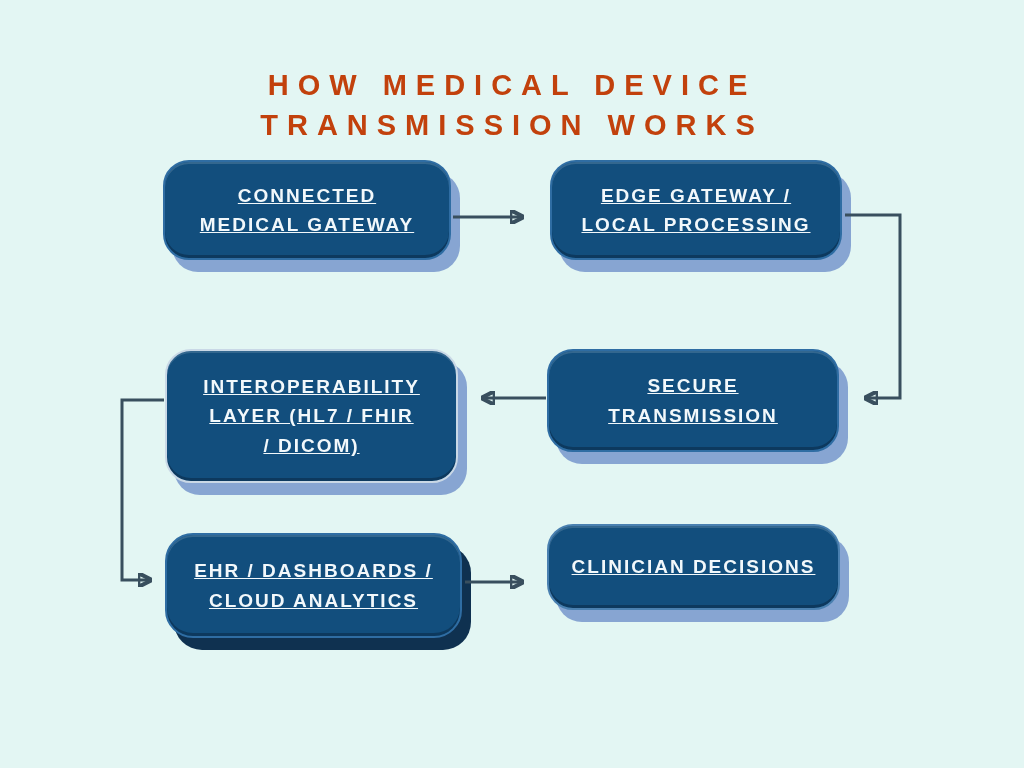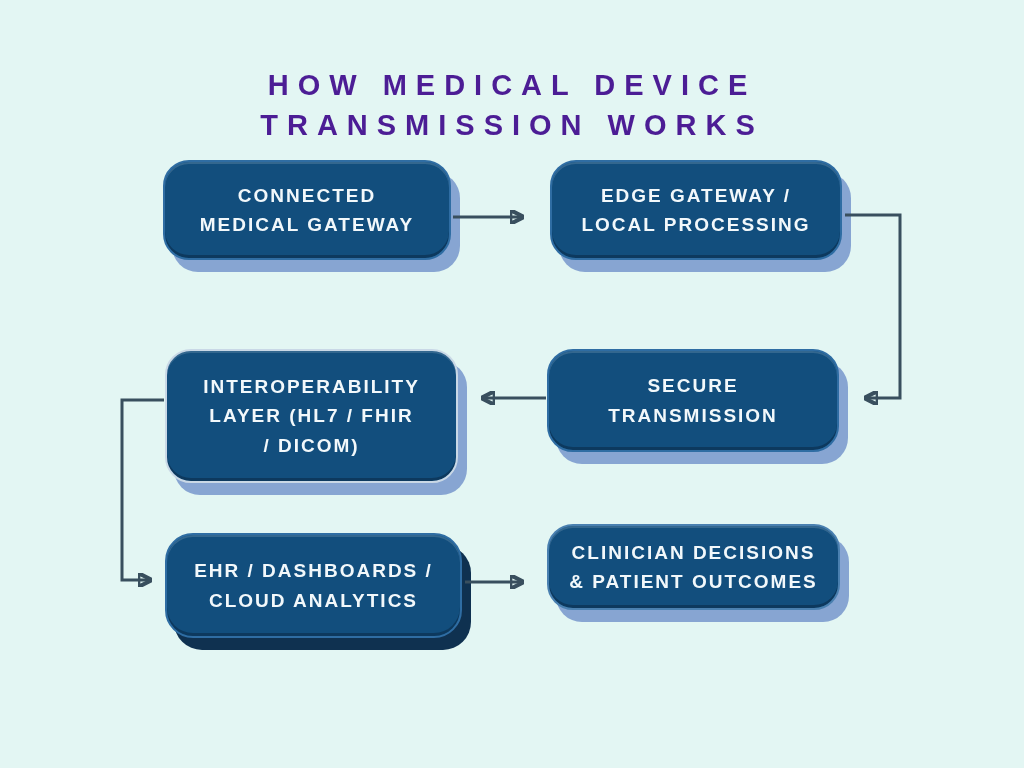--- a/index.html
+++ b/index.html
@@ -9,21 +9,21 @@
     font-family:"Liberation Sans", sans-serif;
     overflow:hidden;
     position:relative;
   }
   .canvas{position:absolute;inset:0;}
 
   .title{
     position:absolute;
     top:46px;left:0;right:0;
     text-align:center;
-    color:#4c1d95;
+    color:#c2410c;
     font-size:29px;
     font-weight:bold;
     letter-spacing:9px;
     line-height:1.38;
   }
   .title .tline{display:block;}
 
   .node{
     position:absolute;
     background:#124e7d;
@@ -32,20 +32,21 @@
     box-shadow:9px 12px 0 #87a5d2, inset 0 -3px 0 rgba(10,40,70,.55), inset 0 2px 0 rgba(255,255,255,.14);
     color:#f2f8fb;
     display:flex;align-items:center;justify-content:center;
     text-align:center;
     font-weight:bold;
     font-size:19px;
     letter-spacing:2px;
     line-height:1.55;
     box-sizing:border-box;
     padding:0 6px;
+    text-decoration:underline;
   }
   .node .ln{display:block;white-space:nowrap;}
 
   .node-connected      {left:163px;top:160px;width:288px;height:100px;}
   .node-edge-gateway   {left:550px;top:160px;width:292px;height:100px;}
   .node-secure         {left:547px;top:349px;width:292px;height:103px;}
   .node-interop        {left:165px;top:349px;width:293px;height:134px;border-color:#c9d8e6;}
   .node-ehr            {left:165px;top:533px;width:297px;height:105px;
                         box-shadow:9px 12px 0 #0f3150, inset 0 -3px 0 rgba(10,40,70,.55), inset 0 2px 0 rgba(255,255,255,.14);border-radius:28px;}
   .node-clinician      {left:547px;top:524px;width:293px;height:86px;border-color:#4a80b0;}
@@ -95,21 +96,20 @@
   <div class="node node-ehr">
     <span>
         <span class="ln">EHR / DASHBOARDS /</span>
         <span class="ln">CLOUD ANALYTICS</span>
       </span>
   </div>
 
   <div class="node node-clinician">
     <span>
         <span class="ln">CLINICIAN DECISIONS</span>
-        <span class="ln">&amp; PATIENT OUTCOMES</span>
       </span>
   </div>
 
   <svg class="arrows" width="1024" height="768" viewBox="0 0 1024 768" aria-hidden="true">
     <defs>
       <marker id="ah" viewBox="0 0 10 10" refX="8.5" refY="5" markerWidth="4.6" markerHeight="4.6" orient="auto-start-reverse">
         <path d="M0,0 L10,5 L0,10 z" fill="#394f5e" stroke="none"></path>
       </marker>
     </defs>
     <path d="M453,217 H522" marker-end="url(#ah)"></path>

